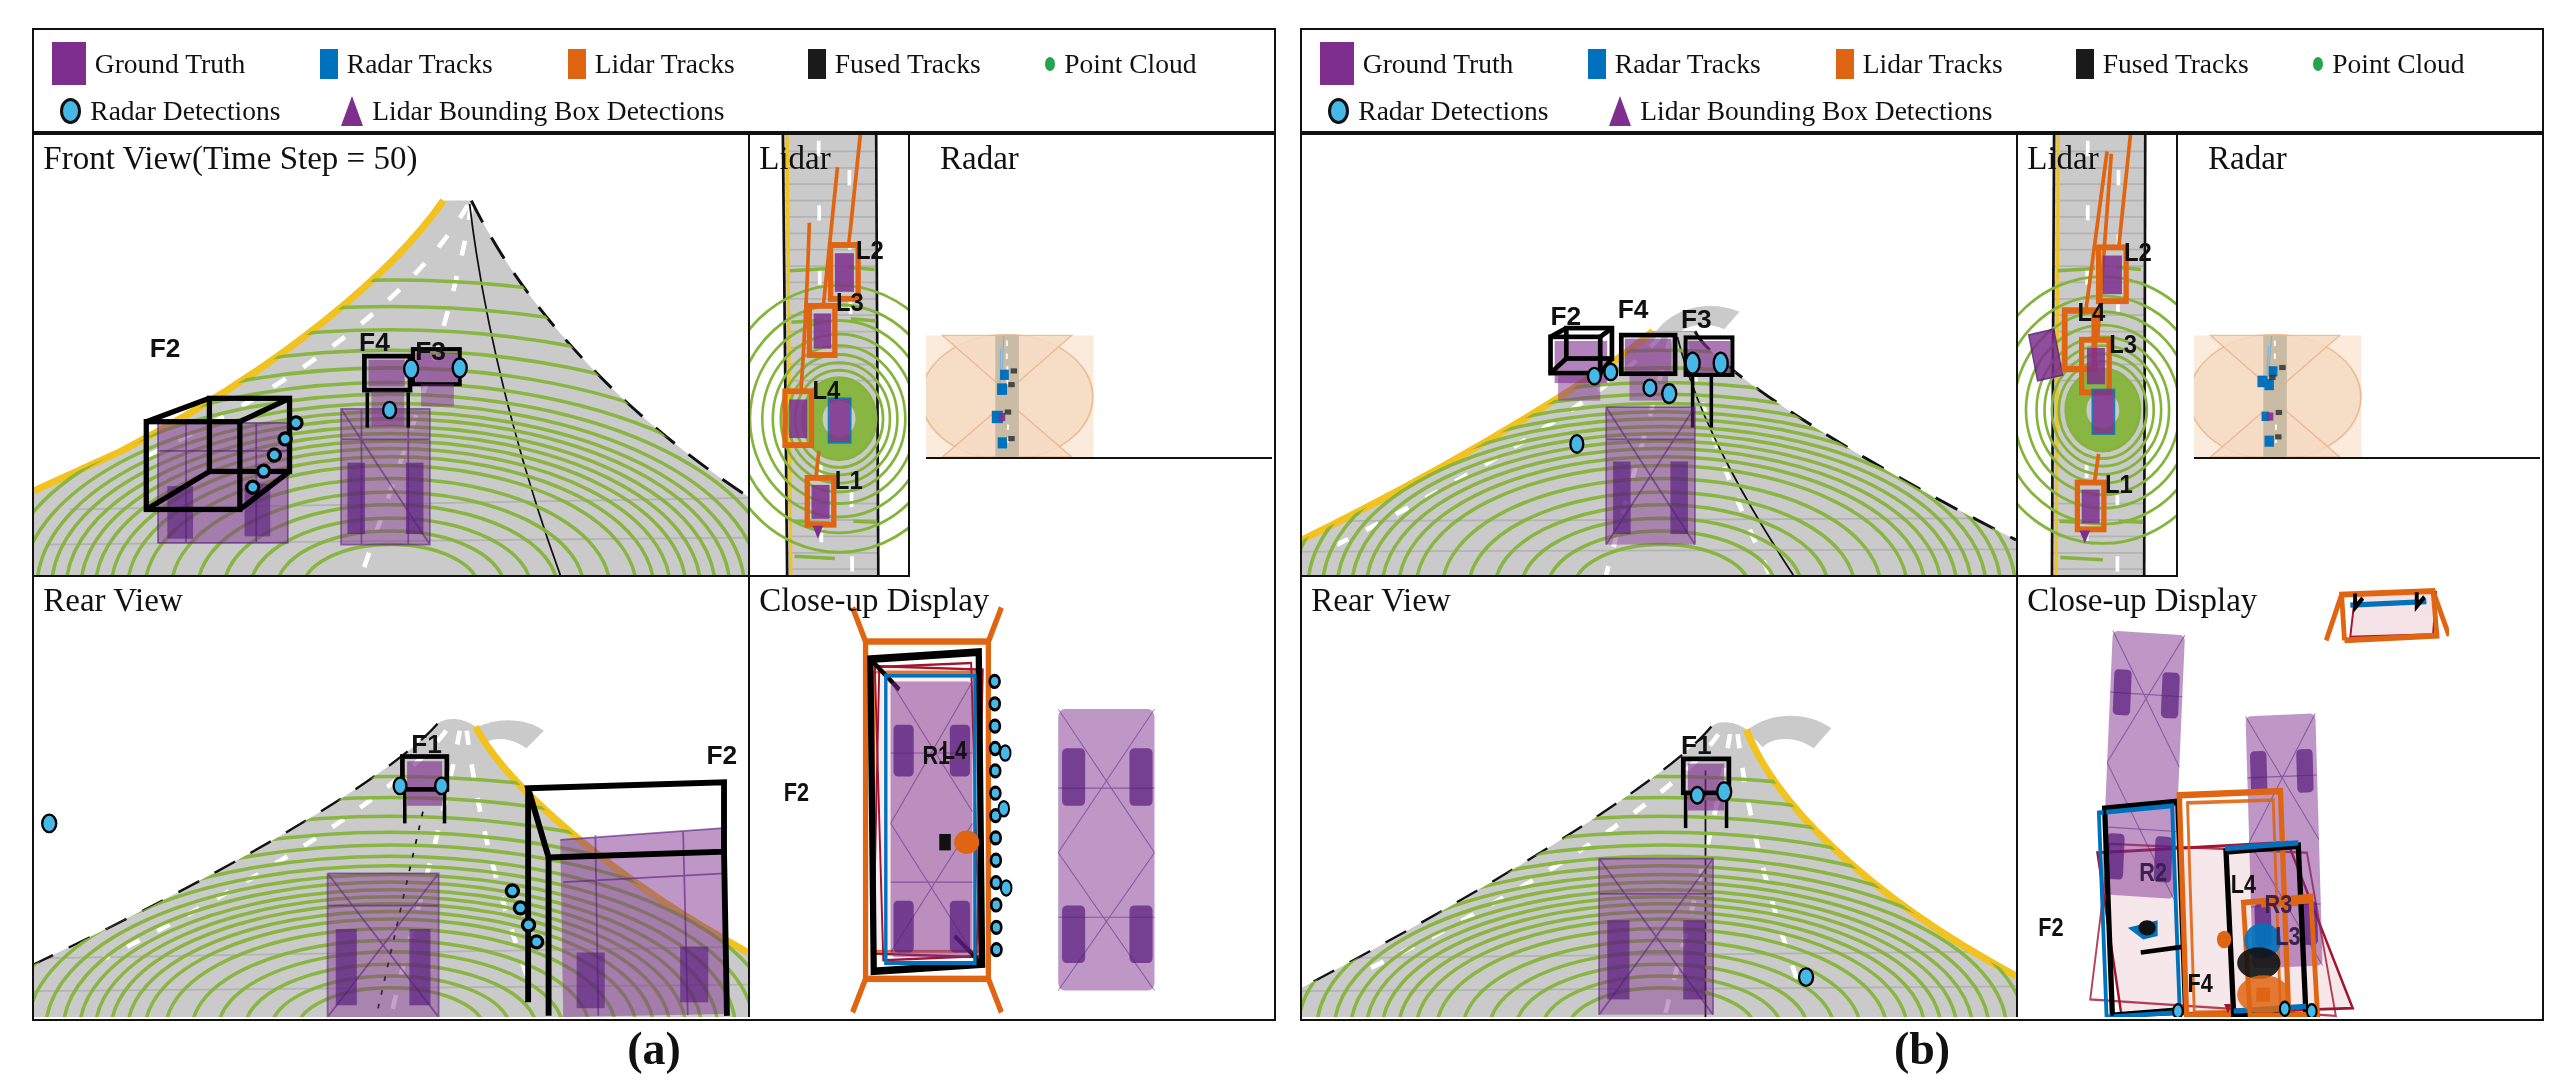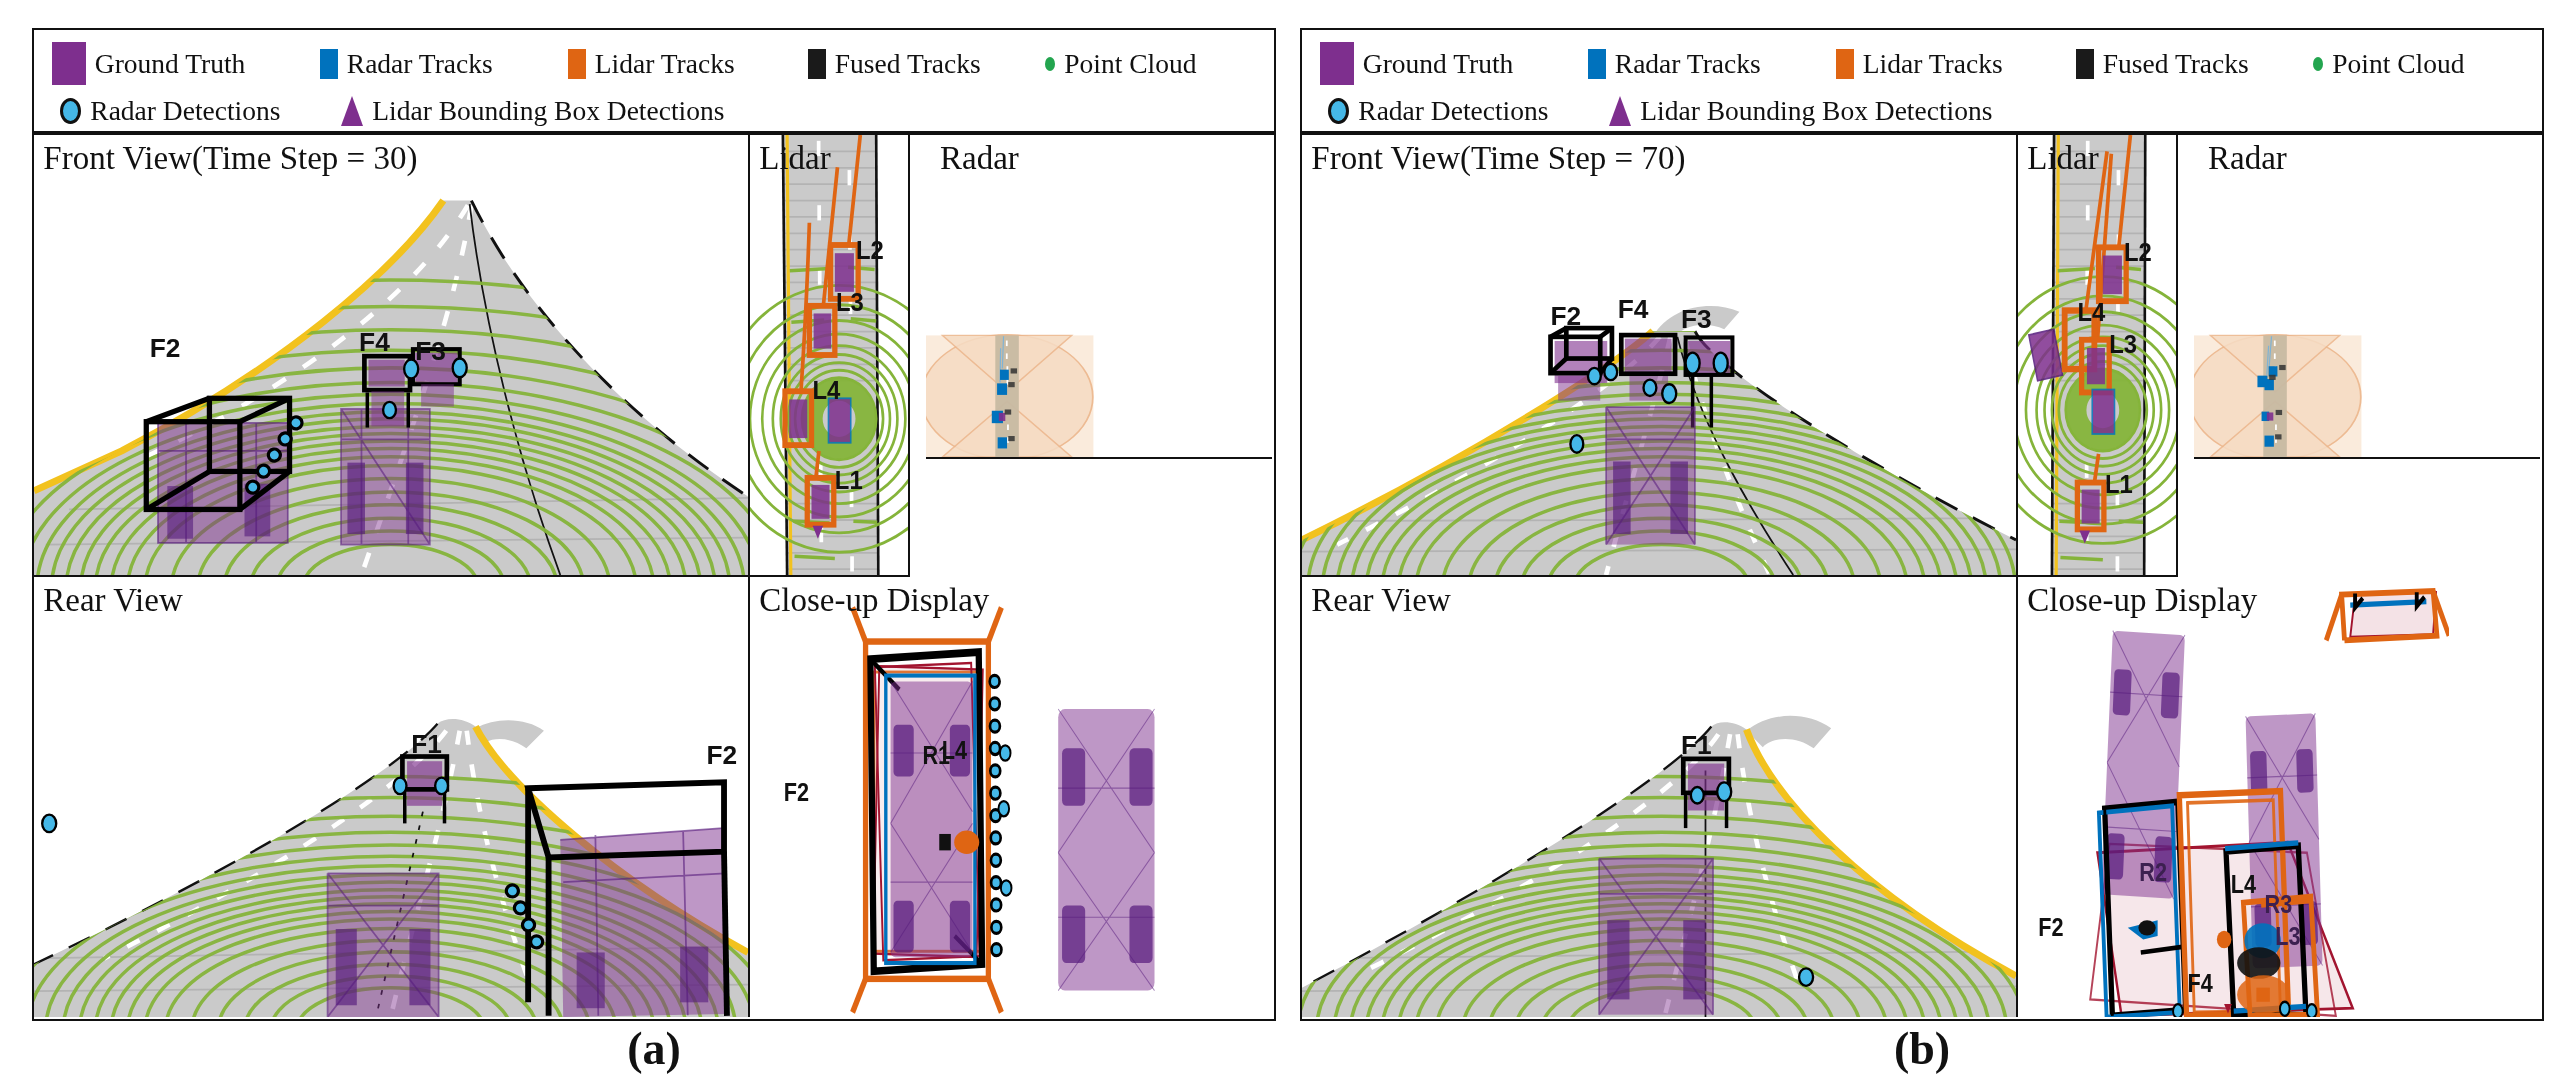--- a/index.html
+++ b/index.html
@@ -69,21 +69,21 @@
     </div>
     <div class="legend-item" style="left:307px;top:58px">
       <div class="mk mk-lbd"></div>
       <div class="txt">Lidar Bounding Box Detections</div>
     </div>
   </div>
 
   <div class="main-box">
 
     <div class="sub sub-front">
-      <div class="sub-title">Front View(Time Step = 30)</div>
+      <div class="sub-title">Front View(Time Step = 50)</div>
       <svg class="scene" viewBox="0 0 1221 752" preserveAspectRatio="none">
         <defs>
               <clipPath id="fa-road">
                 <path d="M700,112 C615,235 420,400 150,540 L0,608 L0,752 L1221,752 L1221,618 C1010,480 840,300 748,112 Z"></path>
               </clipPath>
             </defs>
         <path d="M700,112 C615,235 420,400 150,540 L0,608 L0,752 L1221,752 L1221,618 C1010,480 840,300 748,112 Z" fill="var(--road)"></path>
         <g clip-path="url(#fa-road)">
           <line x1="60" y1="640" x2="1221" y2="620" stroke="var(--road_line)" stroke-width="3"></line>
           <line x1="20" y1="700" x2="1221" y2="688" stroke="var(--road_line)" stroke-width="3"></line>
@@ -459,21 +459,20 @@
     </div>
     <div class="legend-item" style="left:307px;top:58px">
       <div class="mk mk-lbd"></div>
       <div class="txt">Lidar Bounding Box Detections</div>
     </div>
   </div>
 
   <div class="main-box">
 
     <div class="sub sub-front">
-      <div class="sub-title">Front View(Time Step = 70)</div>
       <svg class="scene" viewBox="0 0 1221 752" preserveAspectRatio="none">
         <defs>
               <clipPath id="fb-road">
                 <path d="M600,335 C540,390 300,545 0,692 L0,752 L1221,752 L1221,692 C930,545 700,395 672,335 Z"></path>
               </clipPath>
             </defs>
         <path d="M600,335 C540,390 300,545 0,692 L0,752 L1221,752 L1221,692 C930,545 700,395 672,335 Z" fill="var(--road)"></path>
         <path d="M600,345 C630,292 700,282 748,302 L722,332 C692,318 650,322 632,352 Z" fill="var(--road)"></path>
         <g clip-path="url(#fb-road)">
           <line x1="0" y1="660" x2="1221" y2="655" stroke="var(--road_line)" stroke-width="3"></line>

